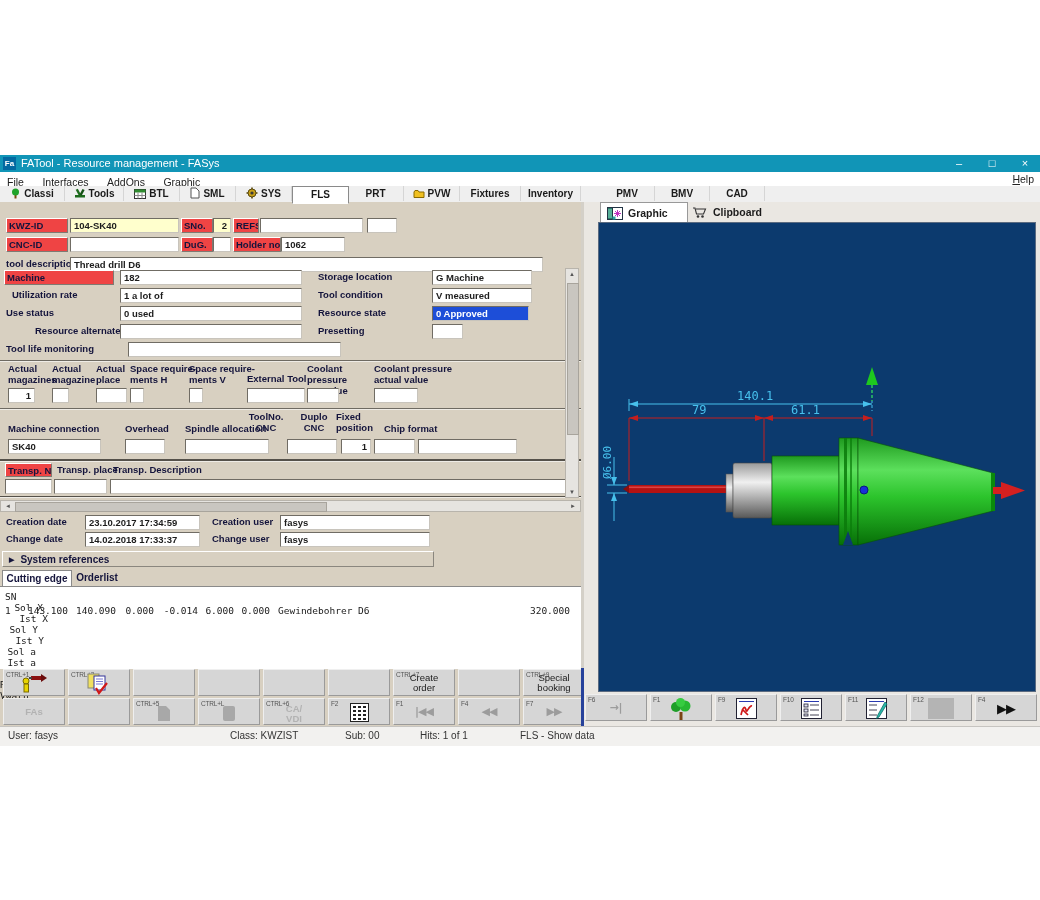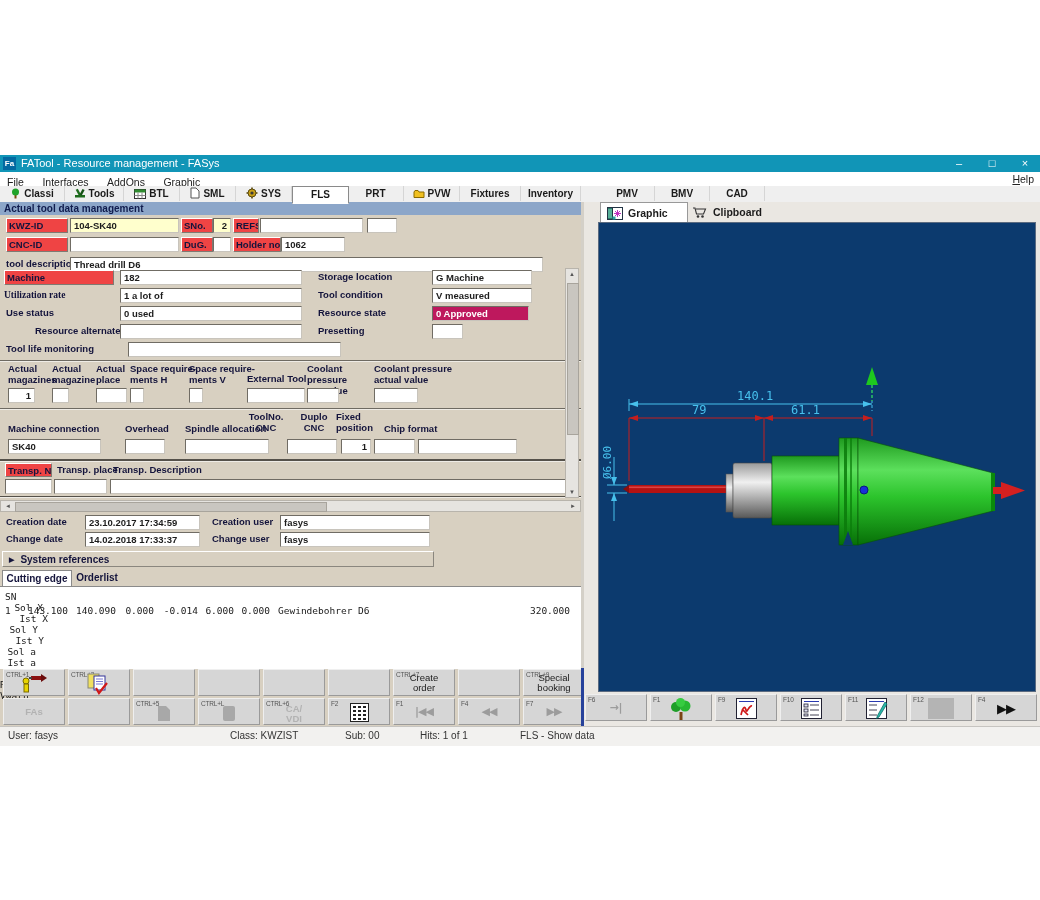--- a/index.html
+++ b/index.html
@@ -21,21 +21,21 @@
   .mtab .ti{display:inline-block;vertical-align:-2px;margin-right:3px;}
   .mtab.active{background:#fff;border:1px solid #8a8a8a;border-bottom:1px solid #fff;height:16px;z-index:2;}
   
   .leftpanel{position:absolute;left:0;top:47px;width:581px;height:524px;background:#d8d0c1;}
   .lheader{position:absolute;left:0;top:0;width:581px;height:13px;background:#8ca6c9;font:bold 10px "Liberation Sans",sans-serif;color:#101c4e;padding-left:4px;line-height:13px;box-sizing:border-box;}
   .lb{position:absolute;font:bold 9.5px "Liberation Sans",sans-serif;color:#14143c;white-space:pre-line;line-height:1.15;}
   .bt{position:absolute;background:#ef4444;border-top:1px solid #fff;border-left:1px solid #fff;border-right:1px solid #7e7a72;border-bottom:1px solid #7e7a72;font:bold 9.5px "Liberation Sans",sans-serif;color:#14143c;padding:1px 3px 0 2px;height:15px;box-sizing:border-box;white-space:nowrap;overflow:hidden;}
   .in{position:absolute;background:#fff;border:1px solid #706c64;border-right-color:#c8c4bc;border-bottom-color:#c8c4bc;height:15px;box-sizing:border-box;font:bold 9.5px "Liberation Sans",sans-serif;color:#1c1c1c;padding:1px 3px 0 3px;overflow:hidden;white-space:nowrap;}
   .in.yl{background:#ffffcd;}
   .in.rt{text-align:right;}
-  .in.state{background:#be185d;color:#fff;}
+  .in.state{background:#1d4ed8;color:#fff;}
   .sep{position:absolute;left:0;width:581px;height:1px;background:#6e6a62;border-bottom:1px solid #efece6;}
   
   .vscroll{position:absolute;left:565px;top:66px;width:14px;height:230px;background:#e6e4e0;border:1px solid #b8b4ac;box-sizing:border-box;}
   .vthumb{position:absolute;left:1px;top:14px;width:10px;height:150px;background:#c9c6c0;border:1px solid #a8a49c;}
   .sarrow{position:absolute;font-size:6px;color:#555;width:12px;text-align:center;}
   .hscroll{position:absolute;left:0;top:298px;width:581px;height:12px;background:#e6e4e0;border:1px solid #b8b4ac;box-sizing:border-box;}
   .hthumb{position:absolute;left:14px;top:1px;width:310px;height:8px;background:#c9c6c0;border:1px solid #a8a49c;}
   
   .sysref{position:absolute;left:2px;top:349px;width:432px;height:16px;background:#d8d0c1;border:1px solid #8a867e;border-top-color:#fff;border-left-color:#fff;font:bold 10px "Liberation Sans",sans-serif;color:#14143c;line-height:15px;padding-left:6px;box-sizing:border-box;}
   .etab{position:absolute;top:368px;height:16px;font:bold 10px "Liberation Sans",sans-serif;color:#14143c;text-align:center;line-height:16px;}
@@ -121,21 +121,20 @@
             <path d="M1 3 l1 -1.5 h3 l1 1.5 h5 v5.5 h-10 z" fill="#f0c020" stroke="#8a6a00"></path>
           </svg></span><span>PVW</span></div>
     <div class="mtab" style="left:460px;width:60px;"><span>Fixtures</span></div>
     <div class="mtab" style="left:521px;width:59px;"><span>Inventory</span></div>
     <div class="mtab" style="left:600px;width:54px;"><span>PMV</span></div>
     <div class="mtab" style="left:655px;width:54px;"><span>BMV</span></div>
     <div class="mtab" style="left:710px;width:54px;"><span>CAD</span></div>
   </div>
 
   <div class="leftpanel">
-    <div class="lheader">Actual tool data management</div>
 
     <div class="bt" style="left:6px;top:16px;width:62px;">KWZ-ID</div>
     <div class="in yl" style="left:70px;top:16px;width:109px;">104-SK40</div>
     <div class="bt" style="left:181px;top:16px;width:32px;">SNo.</div>
     <div class="in yl rt" style="left:213px;top:16px;width:18px;">2</div>
     <div class="bt" style="left:233px;top:16px;width:26px;">REFS</div>
     <div class="in" style="left:260px;top:16px;width:103px;"></div>
     <div class="in" style="left:367px;top:16px;width:30px;"></div>
 
     <div class="bt" style="left:6px;top:35px;width:62px;">CNC-ID</div>
@@ -146,21 +145,21 @@
     <div class="in" style="left:281px;top:35px;width:64px;">1062</div>
 
     <div class="lb" style="left:6px;top:57px;">tool description</div>
     <div class="in" style="left:70px;top:55px;width:473px;">Thread drill D6</div>
 
     <div class="bt" style="left:4px;top:68px;width:110px;">Machine</div>
     <div class="in" style="left:120px;top:68px;width:182px;">182</div>
     <div class="lb" style="left:318px;top:70px;">Storage location</div>
     <div class="in" style="left:432px;top:68px;width:100px;">G Machine</div>
 
-    <div class="lb" style="left:4px;top:88px;font-family:Liberation Serif, serif;">Utilization rate</div>
+    <div class="lb" style="left:12px;top:88px;">Utilization rate</div>
     <div class="in" style="left:120px;top:86px;width:182px;">1 a lot of</div>
     <div class="lb" style="left:318px;top:88px;">Tool condition</div>
     <div class="in" style="left:432px;top:86px;width:100px;">V measured</div>
 
     <div class="lb" style="left:6px;top:106px;">Use status</div>
     <div class="in" style="left:120px;top:104px;width:182px;">0 used</div>
     <div class="lb" style="left:318px;top:106px;">Resource state</div>
     <div class="in state" style="left:432px;top:104px;width:97px;">0 Approved</div>
 
     <div class="lb" style="left:6px;top:124px;padding-left:29px;">Resource alternate</div>

